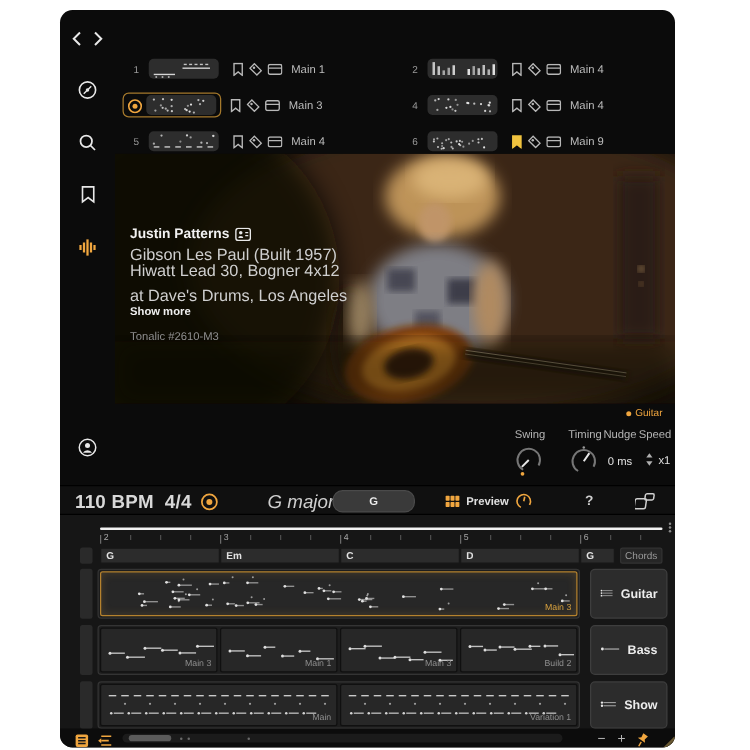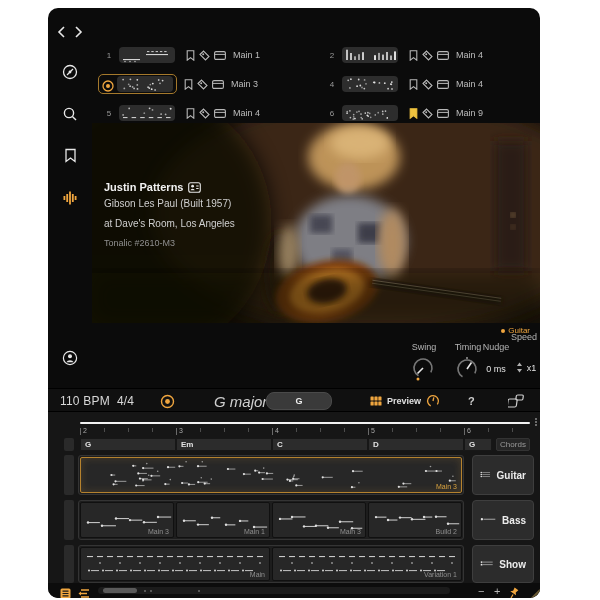--- a/index.html
+++ b/index.html
@@ -21,34 +21,34 @@
   .selwrap{display:flex;align-items:center;border:1px solid transparent;border-radius:5px;padding:1px 3px;}
   .prow.selected .selwrap{border-color:#a5792c;}
   .pthumb{width:56px;height:16px;background:#2d2d2d;border-radius:4px;margin-left:3px;flex:none;overflow:hidden;}
   .picons{display:flex;gap:4px;margin-left:7px;flex:none;align-items:center;}
   .plabel{font-size:9px;color:#bdbdbd;margin-left:7px;white-space:nowrap;}
   .radio{width:12px;height:12px;flex:none;}
   
   .photo{position:absolute;left:44px;top:115px;width:448px;height:200px;overflow:hidden;background:#120d09;}
   .overlay{position:absolute;left:12px;top:58px;z-index:3;}
   .a-name{font-size:11px;font-weight:bold;color:#f2f2f2;display:flex;align-items:center;gap:5px;}
-  .a-line{font-size:10px;color:#cfcfcf;line-height:13px;}
+  .a-line{font-size:13px;color:#cfcfcf;line-height:13px;}
   .a-more{font-size:9px;font-weight:bold;color:#efefef;line-height:13px;}
   .a-tonal{font-size:9px;color:#8f8f8f;margin-top:8px;}
   .a-gap{height:7px;}
   
   .ctl-label{position:absolute;font-size:9px;color:#b4b4b4;text-align:center;}
   .ctl-value{position:absolute;font-size:9px;color:#e2e2e2;text-align:center;}
   .inst-tag{position:absolute;right:10px;top:318px;font-size:8px;color:#f0a63f;display:flex;align-items:center;gap:3px;}
   .inst-dot{width:4px;height:4px;border-radius:50%;background:#f0a63f;}
   
   .transport{position:absolute;left:0;top:380px;width:492px;height:24px;background:#101010;
     border-top:1px solid #000;border-bottom:1px solid #000;box-sizing:border-box;}
   .t-item{position:absolute;top:0;height:24px;display:flex;align-items:center;}
-  .bpm{font-size:12px;font-weight:normal;color:#d8d8d8;letter-spacing:.2px;}
+  .bpm{font-size:15px;font-weight:bold;color:#d8d8d8;letter-spacing:.2px;}
   .gmajor{font-size:15px;color:#cfcfcf;font-style:italic;}
   .gpill{width:64px;height:16px;background:#3a3a3a;border:1px solid #4a4a4a;border-radius:8px;
     font-size:9px;font-weight:bold;color:#eee;display:flex;align-items:center;justify-content:center;}
   .preview-lbl{font-size:9px;font-weight:bold;color:#e0e0e0;margin:0 5px;}
   .help{font-size:11px;color:#cfcfcf;font-weight:bold;}
   
   .timeline{position:absolute;left:0;top:404px;width:492px;height:171px;background:#161616;}
   .ovline{position:absolute;left:32px;top:10px;width:450px;height:2px;background:#f2f2f2;border-radius:1px;}
   .vscroll{position:absolute;right:3px;top:6px;width:3px;height:10px;display:flex;flex-direction:column;gap:1px;align-items:center;}
   .vscroll i{width:2px;height:2px;background:#8a8a8a;border-radius:1px;}
@@ -418,34 +418,36 @@
         <svg width="13" height="11" viewBox="0 0 13 11">
             <rect x="0.7" y="0.7" width="11.6" height="9.6" rx="2" fill="none" stroke="#e8e8e8" stroke-width="1.1"></rect>
             <circle cx="4.6" cy="4.2" r="1.4" fill="#e8e8e8"></circle>
             <path d="M2.6 8.3 a2 1.6 0 0 1 4 0" fill="#e8e8e8"></path>
             <line x1="8.2" y1="4" x2="10.6" y2="4" stroke="#e8e8e8" stroke-width="1"></line>
             <line x1="8.2" y1="6.5" x2="10.6" y2="6.5" stroke="#e8e8e8" stroke-width="1"></line>
           </svg>
       </div>
       <div class="a-gap" style="height:4px"></div>
       <div class="a-line">Gibson Les Paul (Built 1957)</div>
+      <div class="a-line">Hiwatt Lead 30, Bogner 4x12</div>
       <div class="a-gap"></div>
-      <div class="a-line">at Dave's Room, Los Angeles</div>
+      <div class="a-line">at Dave's Drums, Los Angeles</div>
+      <div class="a-more">Show more</div>
       <div class="a-tonal">Tonalic #2610-M3</div>
     </div>
   </div>
 
   <div class="inst-tag">
     <span class="inst-dot"></span>
     <span>Guitar</span>
   </div>
   <div class="ctl-label" style="left:352px;top:334px;width:48px">Swing</div>
   <div class="ctl-label" style="left:396px;top:334px;width:48px">Timing</div>
   <div class="ctl-label" style="left:408px;top:334px;width:80px">Nudge</div>
-  <div class="ctl-label" style="left:452px;top:324px;width:48px">Speed</div>
+  <div class="ctl-label" style="left:452px;top:334px;width:48px">Speed</div>
   <div style="position:absolute;left:362px;top:348px">
     <svg width="26" height="26" viewBox="0 0 26 26">
         <circle cx="13" cy="12" r="9" fill="none" stroke="#767676" stroke-width="1.6" stroke-dasharray="42 15" transform="rotate(120 13 12)"></circle>
         <line x1="13" y1="12" x2="7.5" y2="17.5" stroke="#e8e8e8" stroke-width="1.6"></line>
         <circle cx="8" cy="23" r="1.5" fill="#f0a63f"></circle>
       </svg>
   </div>
   <div style="position:absolute;left:406px;top:348px">
     <svg width="26" height="26" viewBox="0 0 26 26">
         <circle cx="13" cy="13" r="9" fill="none" stroke="#767676" stroke-width="1.6" stroke-dasharray="42 15" transform="rotate(120 13 13)"></circle>
@@ -473,21 +475,21 @@
         </svg>
     </div>
     <div class="t-item" style="left:166px">
       <span class="gmajor">G major</span>
     </div>
     <div class="t-item" style="left:218px">
       <div class="gpill">
           <span>G</span>
         </div>
     </div>
-    <div class="t-item" style="left:322px">
+    <div class="t-item" style="left:308px">
       <svg width="12" height="10" viewBox="0 0 12 10">
           <g fill="#f0a63f">
             <rect x="0.5" y="0.5" width="3.2" height="4" rx="0.6"></rect>
             <rect x="4.4" y="0.5" width="3.2" height="4" rx="0.6"></rect>
             <rect x="8.3" y="0.5" width="3.2" height="4" rx="0.6"></rect>
             <rect x="0.5" y="5.5" width="3.2" height="4" rx="0.6"></rect>
             <rect x="4.4" y="5.5" width="3.2" height="4" rx="0.6"></rect>
             <rect x="8.3" y="5.5" width="3.2" height="4" rx="0.6"></rect>
           </g>
         </svg>

